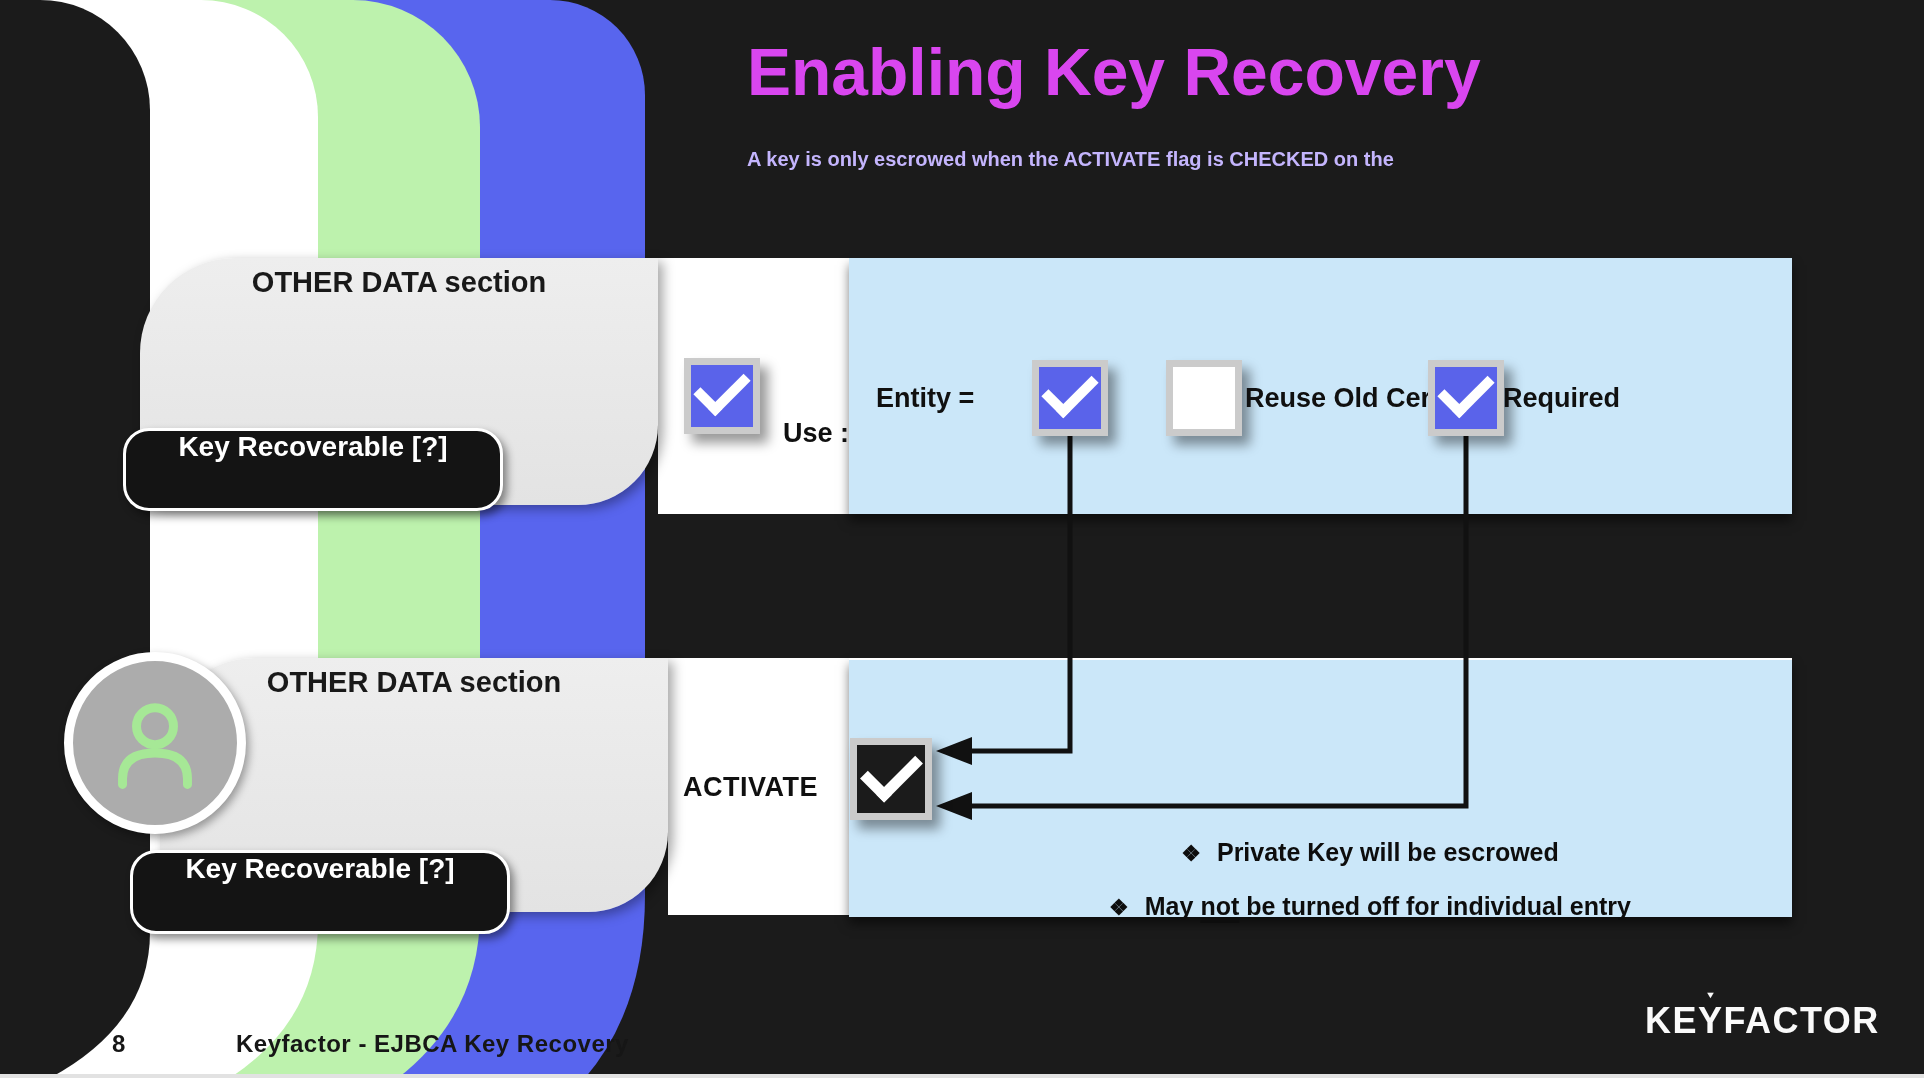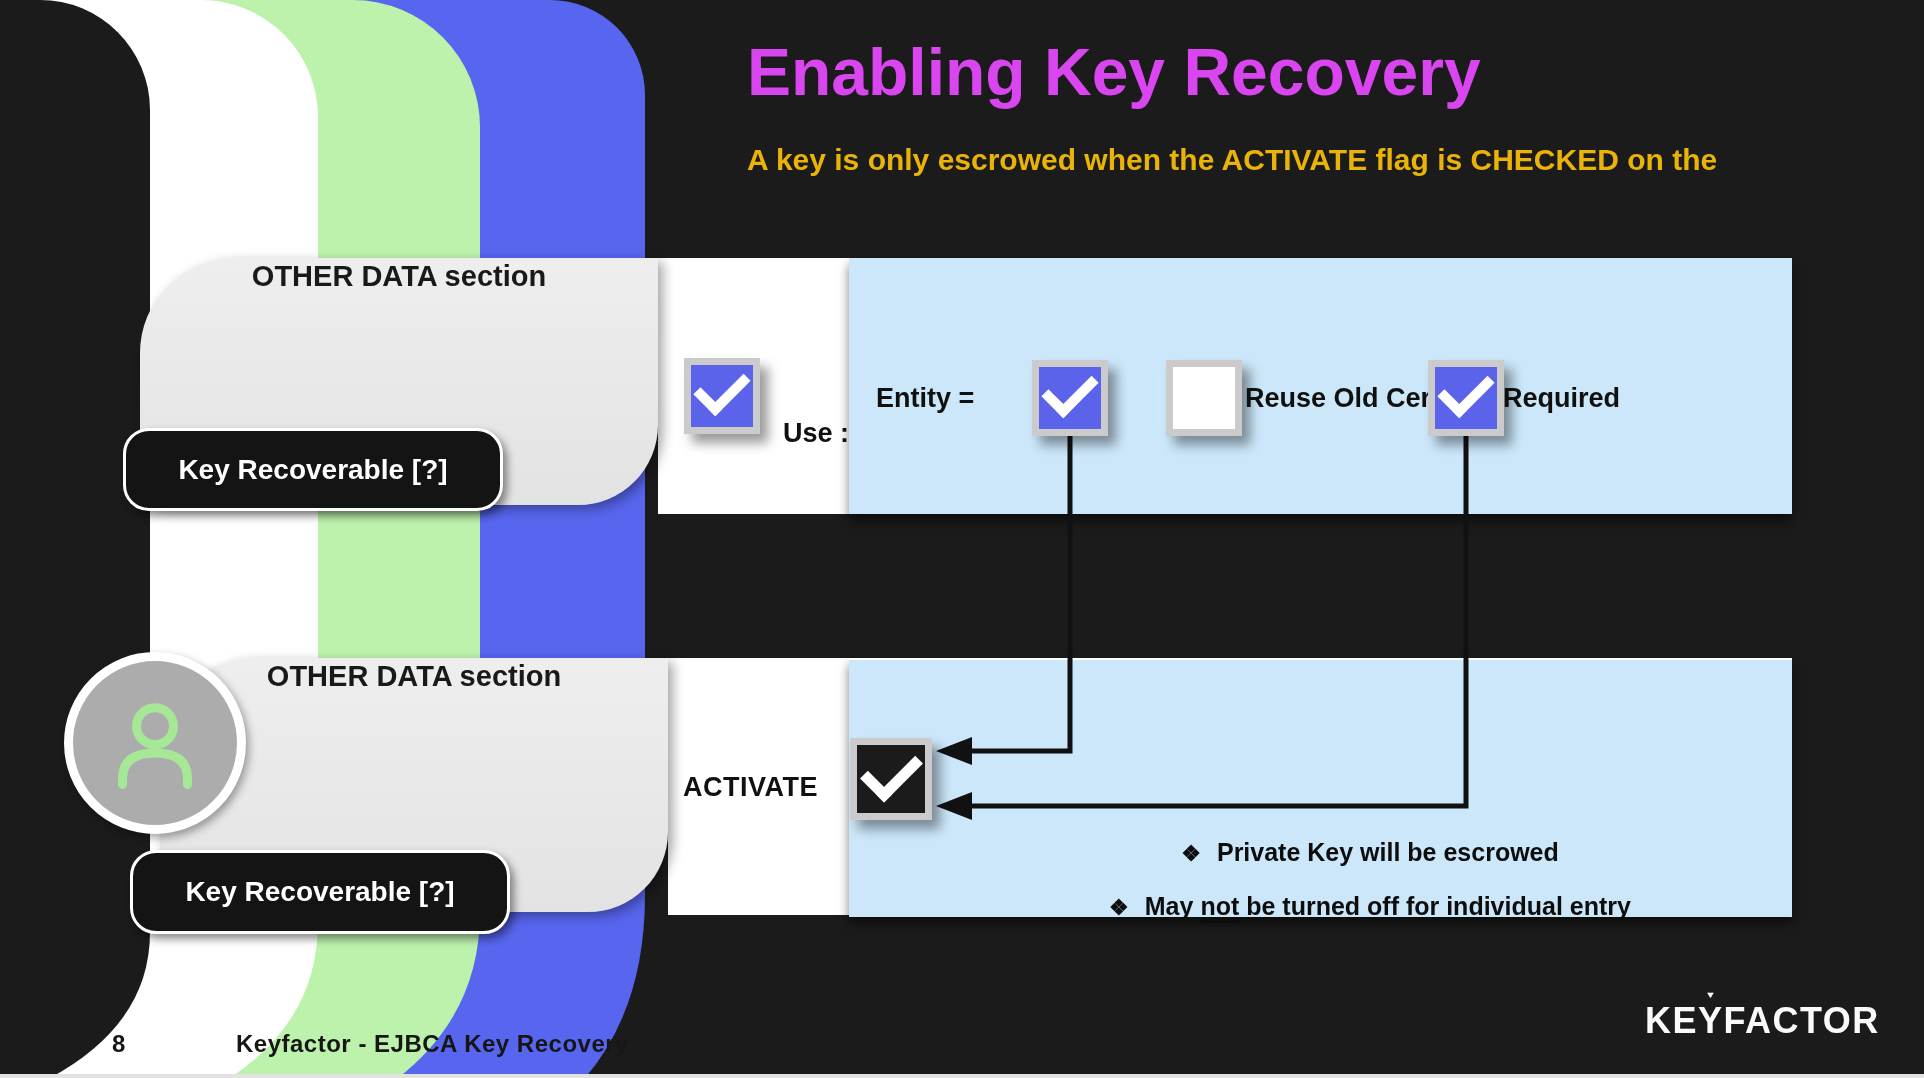--- a/index.html
+++ b/index.html
@@ -9,41 +9,41 @@
     -webkit-font-smoothing:antialiased;
   }
   .abs{position:absolute;}
 
   
   .deco{position:absolute;left:0;top:0;z-index:0;}
   .bottom-line{position:absolute;left:0;right:0;bottom:0;height:4px;background:#E2E2E2;z-index:1;}
 
   
   .title{position:absolute;left:747px;top:34px;font-size:66px;font-weight:700;color:#d946ef;z-index:3;}
-  .subtitle{position:absolute;left:747px;top:140px;font-size:30px;font-weight:700;line-height:39px;color:#eab308;z-index:3;text-align:center;}
+  .subtitle{position:absolute;left:747px;top:140px;font-size:20px;font-weight:700;line-height:39px;color:#c4b5fd;z-index:3;text-align:center;}
 
   
   .strip-white{background:#FFFFFF;z-index:1;}
   .panel-blue{background:#CBE7F9;box-shadow:0 7px 10px rgba(0,0,0,.5);z-index:1;}
   .strip-upper{left:658px;top:258px;width:191px;height:256px;}
   .panel-upper{left:849px;top:258px;width:943px;height:256px;}
   .strip-lower{left:668px;top:658px;width:181px;height:257px;}
   .panel-lower{left:849px;top:658px;width:943px;height:257px;border-top:2px solid #fff;}
 
   
   .card{background:linear-gradient(180deg,#EEEEEE,#E3E3E3);z-index:2;box-shadow:5px 4px 12px rgba(0,0,0,.35);}
   .card-upper{left:140px;top:258px;width:518px;height:247px;border-radius:95px 0 80px 22px;}
   .card-lower{left:160px;top:658px;width:508px;height:254px;border-radius:95px 0 80px 22px;}
   .card .heading{text-align:center;font-weight:700;font-size:37px;color:#5A63EA;}
-  .card .subheading{text-align:center;font-weight:600;font-size:29px;color:#191919;margin-top:2px;}
+  .card .subheading{text-align:center;font-weight:600;font-size:29px;color:#191919;margin-top:8px;}
   .card-upper .heading{margin-top:52px;}
   .card-lower .heading{margin-top:58px;}
 
   
-  .pill{background:#141414;border:3px solid #FFFFFF;border-radius:26px;display:flex;align-items:center;justify-content:center;
+  .pill{background:#141414;border:3px solid #FFFFFF;border-radius:26px;display:flex;justify-content:center;
         color:#FFFFFF;font-size:28px;font-weight:600;z-index:3;box-shadow:4px 5px 9px rgba(0,0,0,.45);}
   .pill-upper{left:123px;top:428px;width:374px;height:77px;}
   .pill-lower{left:130px;top:850px;width:374px;height:78px;}
 
   
   .avatar{left:64px;top:652px;width:164px;height:164px;border-radius:50%;background:#ACACAC;border:9px solid #FFFFFF;
           display:flex;align-items:center;justify-content:center;z-index:4;box-shadow:3px 4px 9px rgba(0,0,0,.35);}
 
   
   .connectors{position:absolute;left:0;top:0;z-index:5;}

